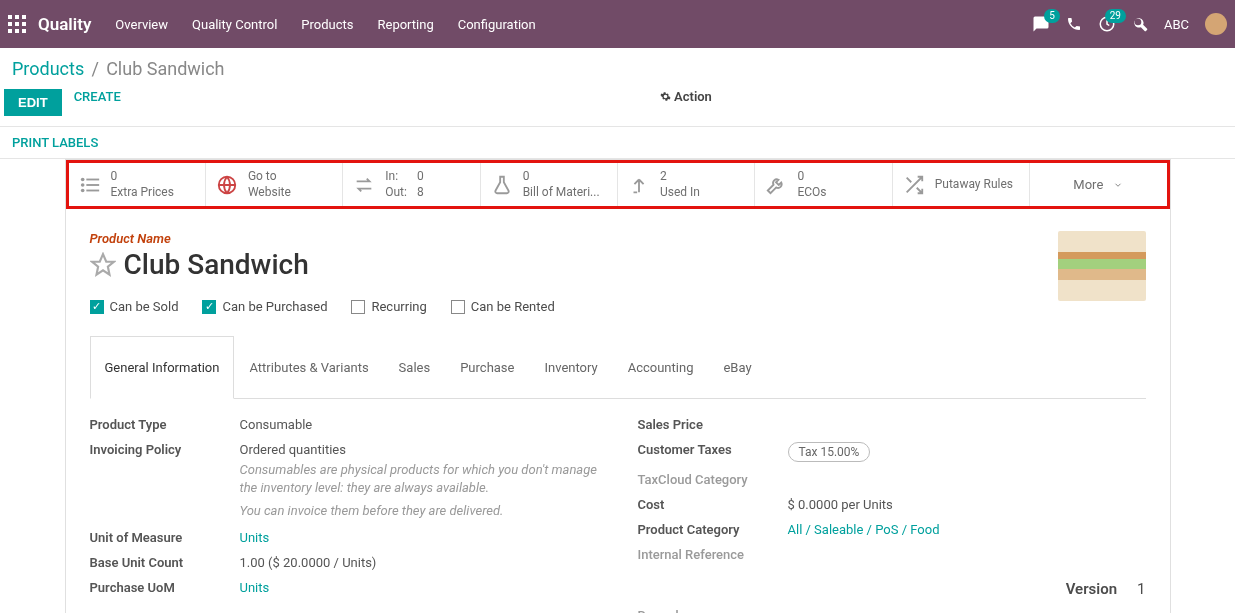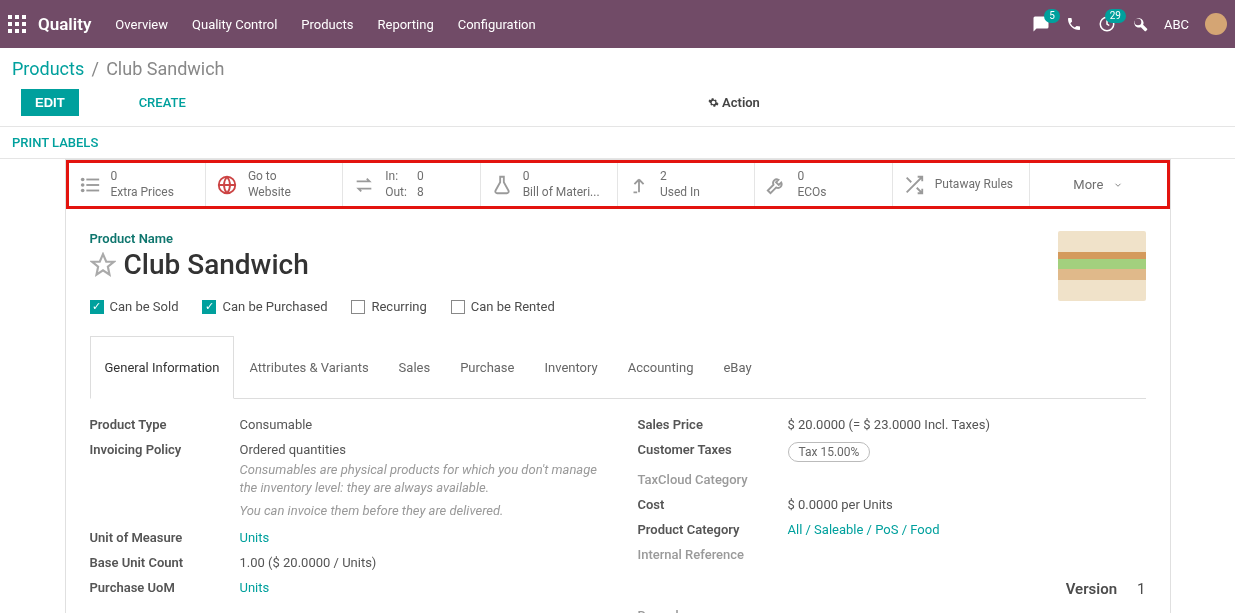--- a/index.html
+++ b/index.html
@@ -12,21 +12,21 @@
   .topbar .spacer { flex: 1; }
   .topbar .right-item { margin-left: 16px; display: flex; align-items: center; cursor: pointer; position: relative; }
   .badge { background: #00a09d; color: #fff; border-radius: 8px; font-size: 10px; padding: 1px 5px; position: absolute; top: -6px; right: -10px; line-height: 1.2; }
   .avatar { width: 22px; height: 22px; border-radius: 50%; background: #d4a574; }
   
   .breadcrumb-row { padding: 10px 12px 4px; }
   .breadcrumb-row .crumb-link { color: #00a09d; font-size: 18px; }
   .breadcrumb-row .crumb-sep { color: #888; font-size: 18px; margin: 0 4px; }
   .breadcrumb-row .crumb-current { color: #888; font-size: 18px; }
   
-  .action-row { display: flex; align-items: center; padding: 6px 21px 10px; gap: 48px; }
+  .action-row { display: flex; padding: 6px 4px 10px; }
   .btn-primary { background: #00a09d; color: #fff; border: none; padding: 6px 14px; font-weight: 600; font-size: 13px; cursor: pointer; margin-right: 12px; }
   .btn-link { color: #00a09d; font-weight: 500; font-size: 13px; cursor: pointer; margin-right: 20px; }
   .action-center { flex: 1; text-align: center; }
   .action-center .cog { color: #444; font-weight: 600; font-size: 13px; cursor: pointer; }
   
   .divider-thin { border-bottom: 1px solid #e5e5e5; }
   
   .print-row { padding: 8px 12px; }
   .print-row span { color: #00a09d; font-weight: 500; font-size: 13px; cursor: pointer; }
   
@@ -36,21 +36,21 @@
   .stat-row { display: flex; border: 3px solid #e3130e; }
   .stat-btn { flex: 1; border-right: 1px solid #e5e5e5; padding: 6px 10px; display: flex; align-items: center; gap: 10px; cursor: pointer; min-width: 0; }
   .stat-btn:last-child { border-right: none; }
   .stat-icon { width: 22px; height: 22px; color: #9a9a9a; flex-shrink: 0; }
   .stat-text { display: flex; flex-direction: column; font-size: 12px; color: #6f6f6f; line-height: 1.3; overflow: hidden; }
   .stat-text .row1, .stat-text .row2 { white-space: nowrap; overflow: hidden; text-overflow: ellipsis; }
   .stat-inout { display: grid; grid-template-columns: auto auto; column-gap: 10px; font-size: 12px; color: #6f6f6f; line-height: 1.3; }
   .stat-more { justify-content: center; color: #6f6f6f; }
   
   .sheet-body { padding: 22px 24px 24px; position: relative; }
-  .prod-label { font-size: 13px; font-weight: 600; color: #0f766e; }
+  .prod-label { font-size: 13px; font-weight: 600; color: #c2410c; font-style: italic; }
   .title-row { display: flex; align-items: center; gap: 8px; margin-top: 2px; }
   .star { width: 26px; height: 26px; color: #aaa; cursor: pointer; }
   .prod-title { font-size: 28px; font-weight: 500; color: #333; }
   .prod-image { position: absolute; top: 22px; right: 24px; width: 88px; height: 70px; background: linear-gradient(#f0e2c9 30%, #d49a5c 30% 40%, #a3d07e 40% 55%, #e0b98a 55% 70%, #f0e2c9 70%); border-radius: 2px; }
   
   .check-row { margin-top: 18px; display: flex; gap: 24px; align-items: center; }
   .check-item { display: flex; align-items: center; gap: 6px; font-size: 13px; }
   .chk { width: 14px; height: 14px; border: 1px solid #888; display: inline-flex; align-items: center; justify-content: center; }
   .chk.on { background: #00a09d; border-color: #00a09d; }
   .chk.on::after { content: "✓"; color: #fff; font-size: 11px; line-height: 1; }
@@ -290,21 +290,20 @@
               <span class="val">1.00   ($ 20.0000 / Units)</span>
             </div>
           <div class="field">
               <span class="lbl">Purchase UoM</span>
               <span class="val link">Units</span>
             </div>
         </div>
         <div class="form-col">
           <div class="field">
               <span class="lbl">Sales Price</span>
-              <span class="val">$ 20.0000  (= $ 23.0000 Incl. Taxes)</span>
             </div>
           <div class="field">
               <span class="lbl">Customer Taxes</span>
               <span class="val"><span class="tax-chip">Tax 15.00%</span></span>
             </div>
           <div class="field">
               <span class="lbl muted">TaxCloud Category</span>
               <span class="val"></span>
             </div>
           <div class="field">

